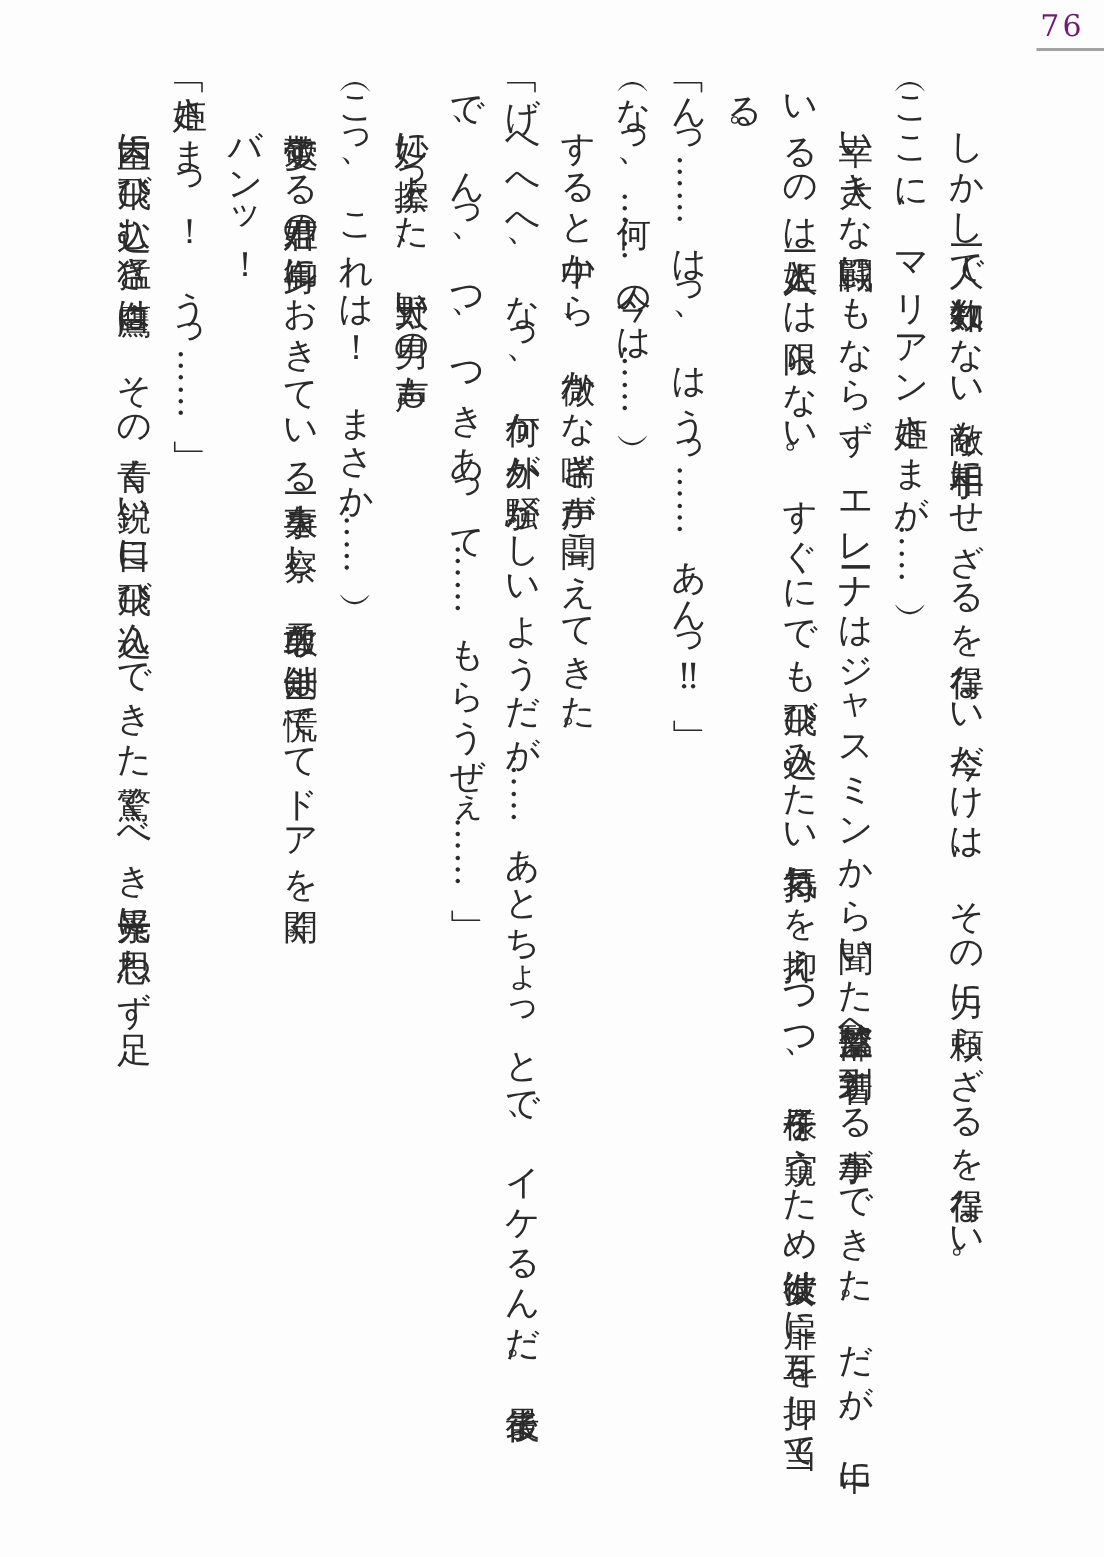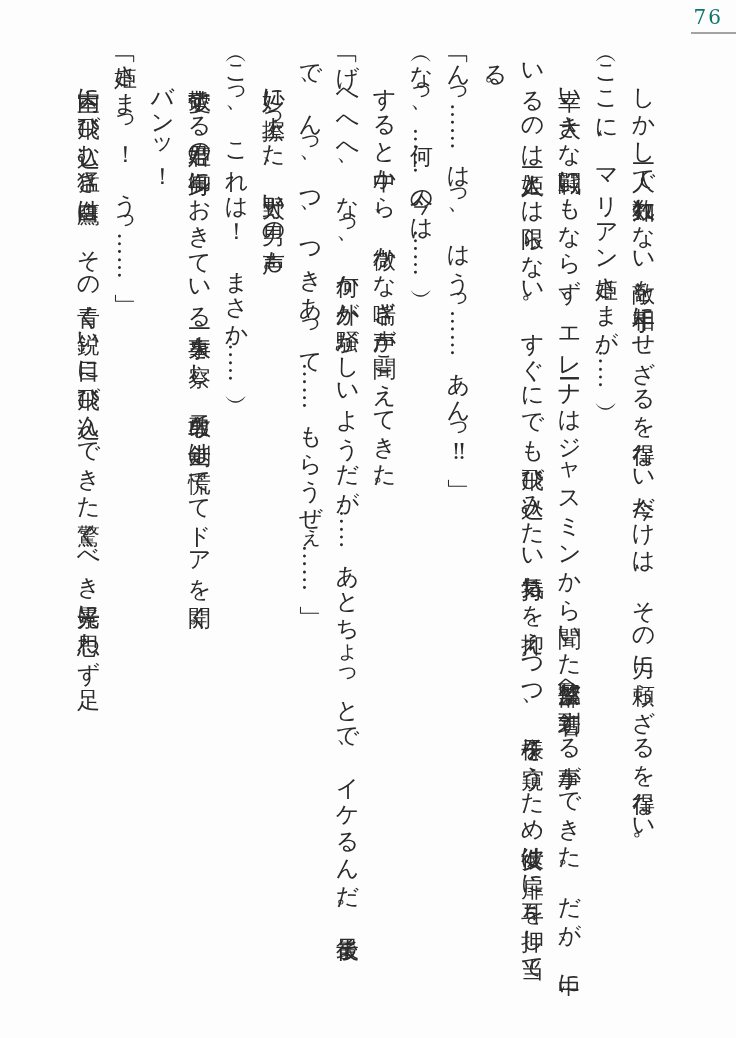--- a/index.html
+++ b/index.html
@@ -17,21 +17,21 @@
   .page {
     position: absolute;
     inset: 0;
   }
   .page-number {
     position: absolute;
     top: 5px;
     right: 13px;
     font-size: 20px;
     letter-spacing: 2px;
-    color: #0f766e;
+    color: #701a75;
     font-family: "DejaVu Serif", "Liberation Serif", serif;
   }
   .page-number-rule {
     position: absolute;
     top: 32px;
     right: 0;
     width: 45px;
     height: 2px;
     background: #a3a3a3;
   }

